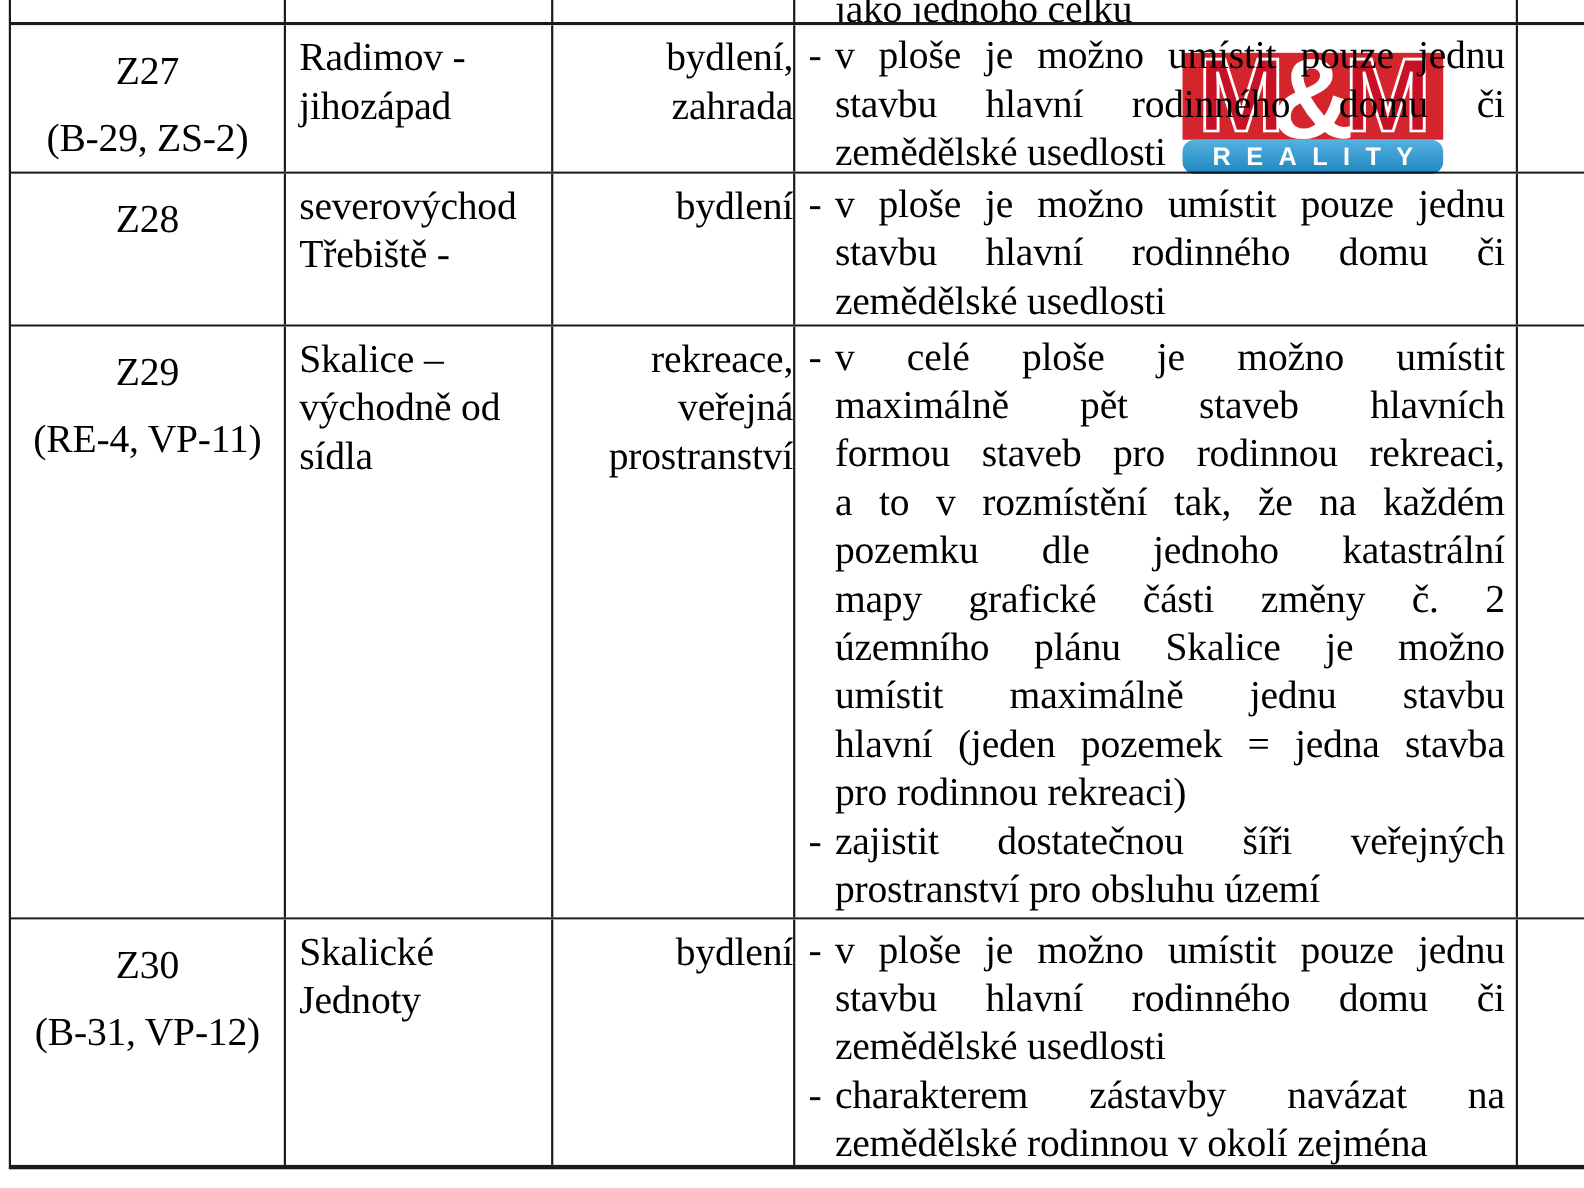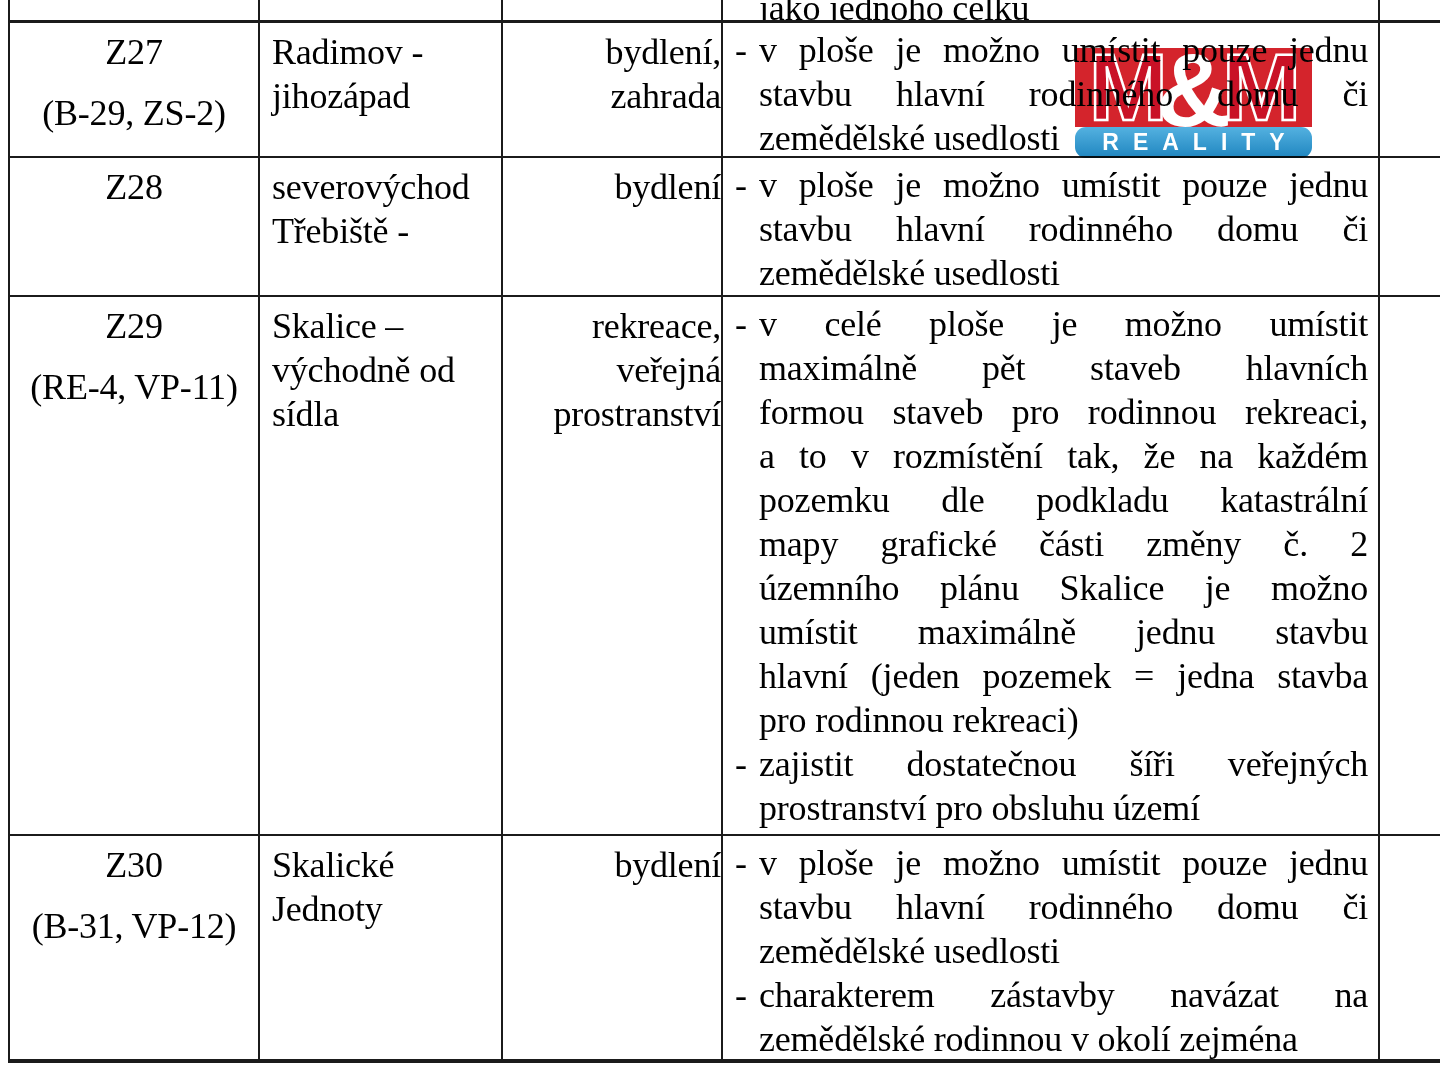--- a/index.html
+++ b/index.html
@@ -9,21 +9,21 @@
   .ztable {
     position:absolute; left:8px; top:0; width:1454px;
     border-left:2px solid #1b1b1b;
     font-size:36px; line-height:44px; letter-spacing:-0.2px;
   }
   .row { display:flex; border-bottom:2px solid #1b1b1b; background:#fff; }
   .row.partial { height:23px; border-bottom:3px solid #1b1b1b; }
   #rows .row:last-child { border-bottom:4px solid #1b1b1b; }
 
   .cell { border-right:2px solid #1b1b1b; overflow:hidden; }
-  .col1 { width:250px; text-align:center; padding-top:7px; }
+  .col1 { width:250px; text-align:center; padding-top:19px; }
   .col2 { width:243px; padding:7px 8px 0 12px;font-family:Liberation Serif, serif; }
   .col3 { width:220px; text-align:right; padding-top:7px; }
   .col4 { width:657px; padding:5px 10px 0 12px; }
   .col5 { width:82px; border-right:none; }
 
   .code2 { margin-top:17px; }
 
   .bullet { display:flex; }
   .dash { width:24px; flex:none; }
   .btxt { flex:1; min-width:0; }
@@ -138,21 +138,21 @@
           <div>prostranství</div>
         </div>
         <div class="cell col4">
           <div class="bullet">
             <div class="dash">-</div>
             <div class="btxt">
               <div class="jline">v&nbsp;celé ploše je možno umístit</div>
               <div class="jline">maximálně pět staveb hlavních</div>
               <div class="jline">formou staveb pro rodinnou rekreaci,</div>
               <div class="jline">a to v&nbsp;rozmístění tak, že na každém</div>
-              <div class="jline">pozemku dle podkladu katastrální</div>
+              <div class="jline">pozemku dle jednoho katastrální</div>
               <div class="jline">mapy grafické části změny č. 2</div>
               <div class="jline">územního plánu Skalice je možno</div>
               <div class="jline">umístit maximálně jednu stavbu</div>
               <div class="jline">hlavní (jeden pozemek = jedna stavba</div>
               <div class="jline last">pro rodinnou rekreaci)</div>
             </div>
           </div>
           <div class="bullet">
             <div class="dash">-</div>
             <div class="btxt">

